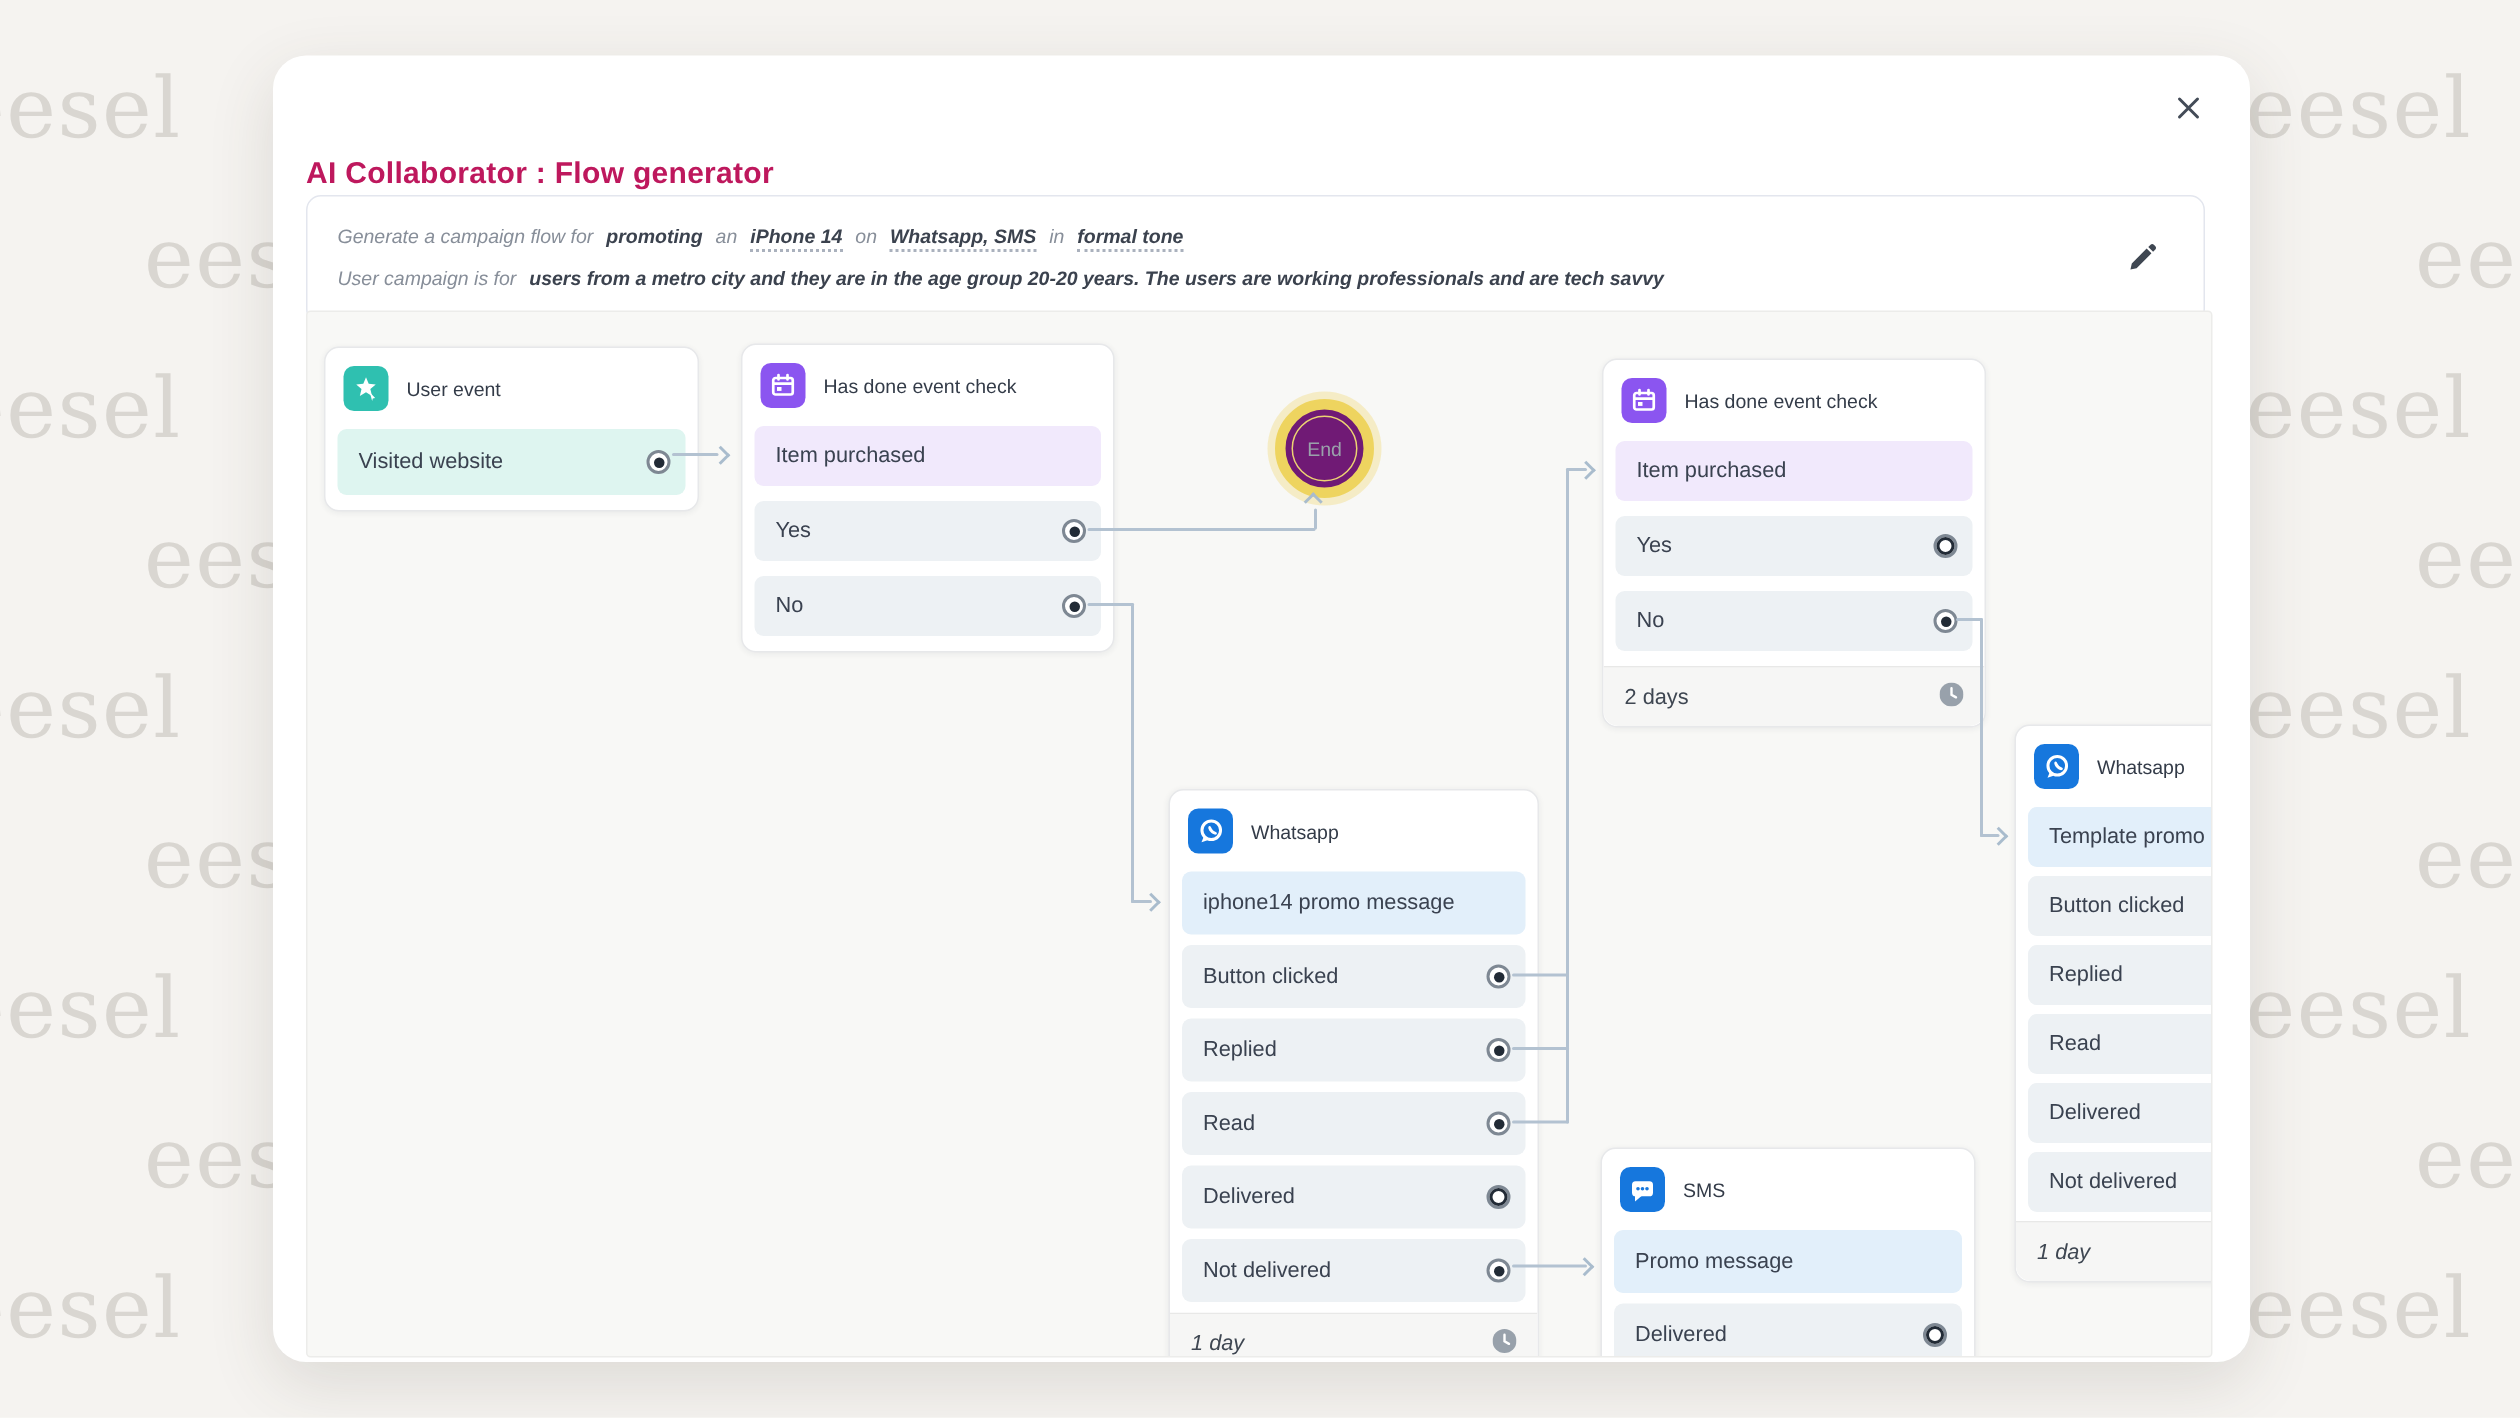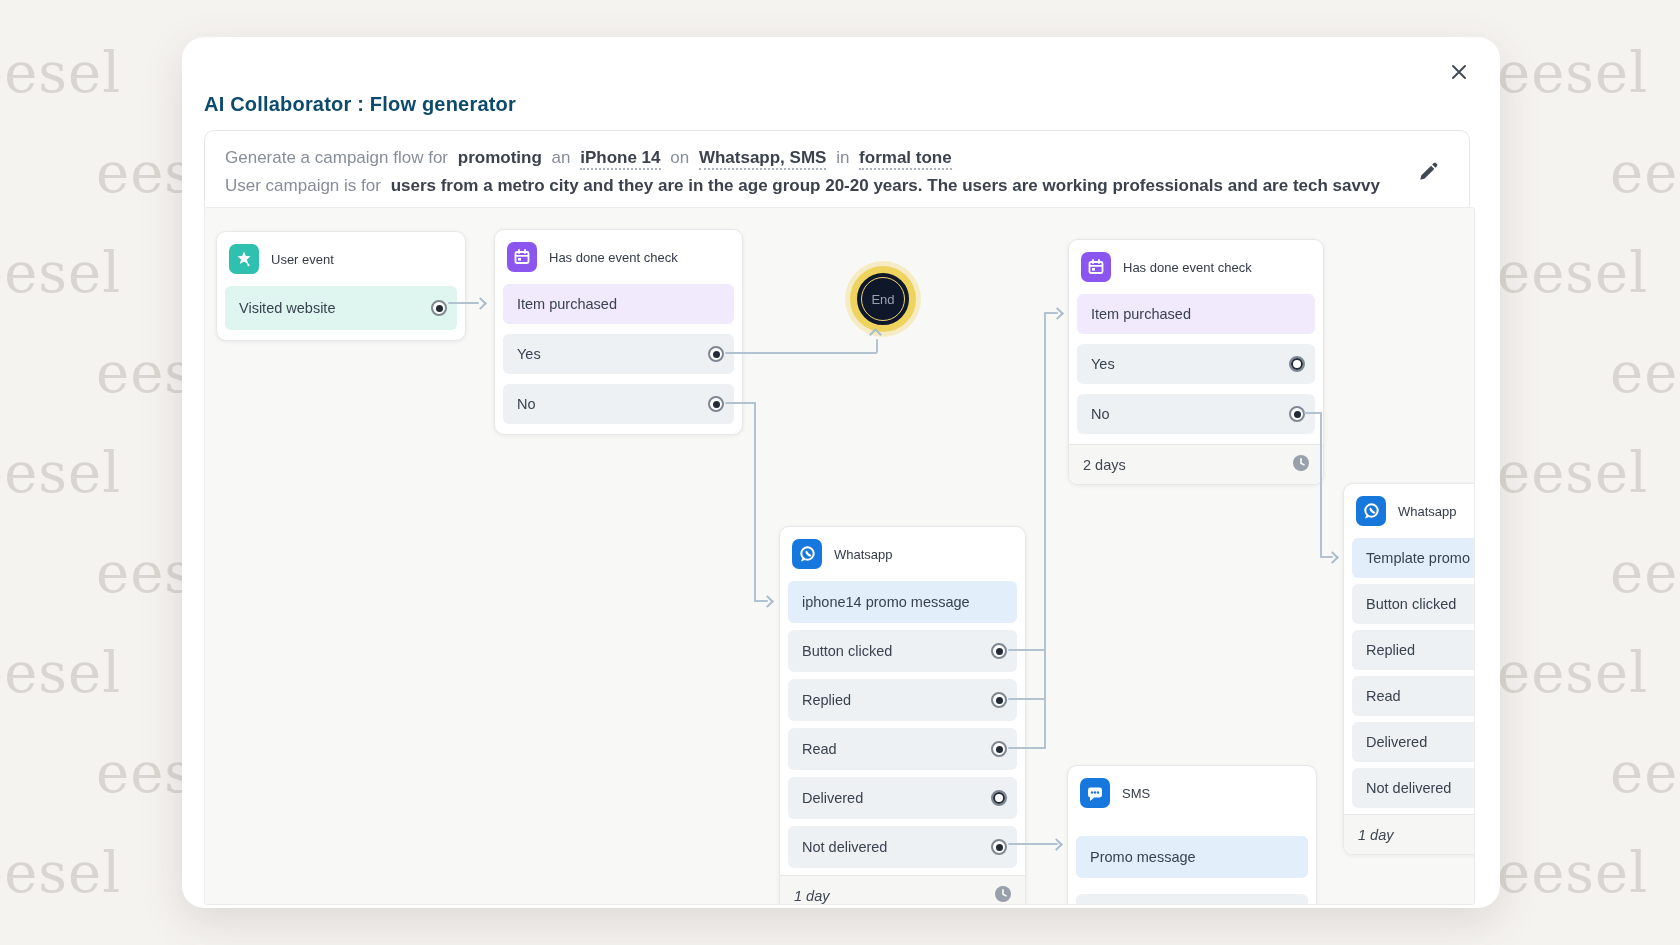--- a/index.html
+++ b/index.html
@@ -15,34 +15,34 @@
     font-size:56px; color:#d9d6d1; letter-spacing:1px; z-index:0;
     user-select:none; white-space:nowrap;
   }
   
   .modal {
     position:absolute; left:182px; top:37px; width:1318px; height:871px;
     background:#ffffff; border-radius:22px; z-index:2;
     box-shadow:0 14px 44px rgba(70,62,50,.14);
   }
   .modal-title {
-    position:absolute; left:22px; top:56px; font-size:20px; font-weight:700;
-    color:#0c4a6e; letter-spacing:.2px;
+    position:absolute; left:22px; top:68px; font-size:20px; font-weight:700;
+    color:#be185d; letter-spacing:.2px;
   }
   .close-btn {
     position:absolute; right:26px; top:20px; width:30px; height:30px;
     display:flex; align-items:center; justify-content:center; cursor:pointer;
   }
   .close-btn svg { display:block; }
   
   .prompt-box {
     position:absolute; left:22px; top:93px; width:1266px; height:86px;
     border:1px solid #e3e6ee; border-radius:10px; background:#fff;
   }
-  .prompt-line { position:absolute; left:20px; font-size:17px; line-height:20px; white-space:nowrap; }
+  .prompt-line { position:absolute; left:20px; font-size:13px; line-height:20px; white-space:nowrap;font-style:italic; }
   .prompt-line.l1 { top:17px; }
   .prompt-line.l2 { top:45px; }
   .seg { margin-right:5px; }
   .muted { color:#878e99; font-weight:400; }
   .boldtxt { color:#3b424e; font-weight:700; }
   .dotted { border-bottom:2px dotted #aab1bd; padding-bottom:1px; }
   .edit-btn { position:absolute; right:26px; top:28px; width:26px; height:26px; cursor:pointer; }
   
   .canvas {
     position:absolute; left:22px; top:170px; width:1271px; height:698px;
@@ -68,41 +68,41 @@
     position:relative; margin:0 8px 10px; height:40px; border-radius:6px;
     display:flex; align-items:center; padding:0 14px;
     font-size:14.5px; color:#3a4250; background:#edf1f4;
   }
   .row.mint { background:#def5f0; }
   .row.lav  { background:#f1e9fc; }
   .row.blue { background:#e2effa; }
   .row .lbl { white-space:nowrap; overflow:hidden;text-align:center; }
   .n0 .row { height:44px; }
   .n3 .row { height:42px; margin-bottom:7px; }
-  .n4 .row { height:42px; margin-bottom:7px;margin-top:16px; }
+  .n4 .row { height:42px; margin-bottom:7px; }
   .n5 .row { height:40px; margin-bottom:6px; }
   .wait {
     border-top:1px solid #e8e8e7; background:#f6f6f5; height:40px;
     display:flex; align-items:center; justify-content:space-between;
     padding:0 14px; font-size:14.5px; color:#3f4752;
     border-radius:0 0 10px 10px; margin-top:0;
   }
   .n3 .wait, .n5 .wait { margin-top:1px;font-style:italic; }
   
   .dot {
     position:absolute; right:10px; top:50%; transform:translateY(-50%);
     width:16px; height:16px; border-radius:50%; border:2px solid #7e8893;
     background:#fff; display:flex; align-items:center; justify-content:center;
   }
   .dot.filled::after { content:""; width:7px; height:7px; border-radius:50%; background:#222b36; }
   .dot.hollow::after { content:""; width:8px; height:8px; border-radius:50%; border:2px solid #222b36; background:#fff; }
   
   .end-node {
     position:absolute; left:645px; top:58px; width:66px; height:66px;
-    border-radius:50%; background:#0f172a; border:7px solid #eed45f;
+    border-radius:50%; background:#701a75; border:7px solid #eed45f;
     box-shadow:0 0 0 5px rgba(238,212,95,.32);
     display:flex; align-items:center; justify-content:center;
   }
   .end-inner {
     width:44px; height:44px; border-radius:50%; border:1px solid #ecd372;
     display:flex; align-items:center; justify-content:center;
     font-size:13px; color:#9aa1ab;
   }
   
   .ln { position:absolute; background:#b3c2d1; z-index:3; }

